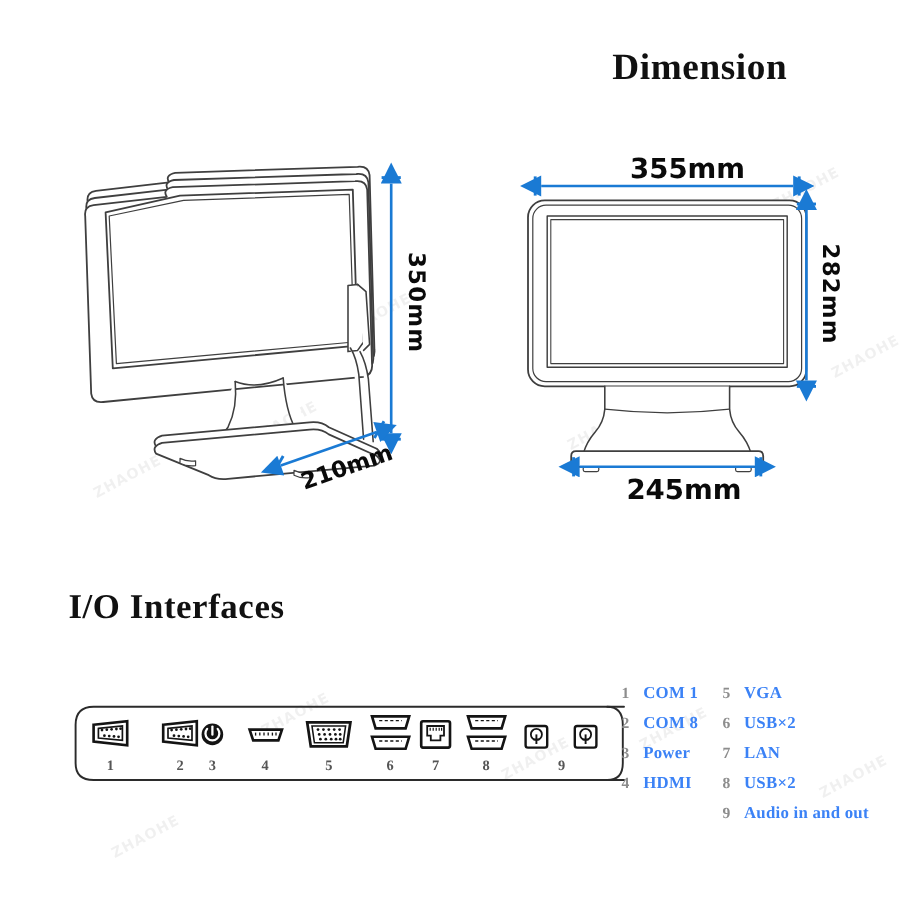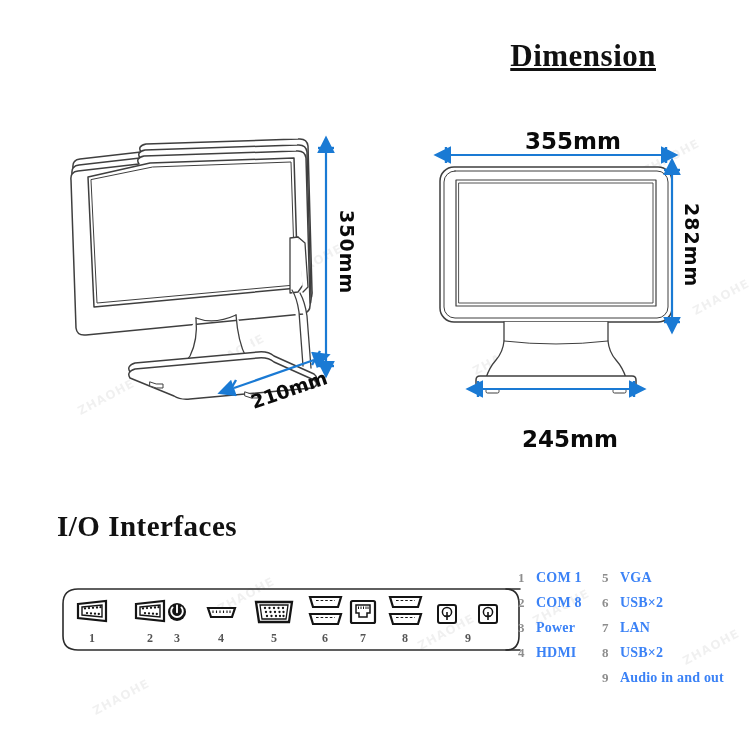--- a/index.html
+++ b/index.html
@@ -8,38 +8,38 @@
     font-family:"Liberation Serif", serif;
     position:relative;overflow:hidden;
   }
   .page{position:absolute;inset:0;}
 
   
   .title{
     position:absolute;font-weight:bold;color:#111111;
     letter-spacing:.5px;white-space:nowrap;
   }
-  #dimension-title{right:94px;top:38px;font-size:31px;text-decoration:underline;}
-  #io-title{left:57px;top:510px;font-size:29px;}
+  #dimension-title{right:94px;top:38px;font-size:31px;}
+  #io-title{left:57px;top:490px;font-size:29px;}
 
   
   .draw{position:absolute;left:0;top:0;width:750px;height:750px;pointer-events:none;}
 
   
   .dim-label{
     position:absolute;color:#0a0a0a;font-weight:bold;
     font-family:"DejaVu Sans", sans-serif;white-space:nowrap;
   }
   .dim-h{font-size:23px;}
   .dim-v{font-size:19px;writing-mode:vertical-rl;text-orientation:mixed;letter-spacing:1px;}
 
   #label-350{left:336px;top:210px;}
   #label-282{left:681px;top:203px;}
   #label-355{left:525px;top:128px;}
-  #label-245{left:522px;top:396px;margin-top:30px;}
+  #label-245{left:522px;top:396px;}
   #label-210{left:248px;top:392px;transform:rotate(-19deg);transform-origin:left top;font-size:19px;}
 
   
   .legend{position:absolute;top:570px;font-family:"Liberation Serif", serif;}
   #legend-col-1{left:518px;}
   #legend-col-2{left:602px;}
   .legend-row{display:flex;align-items:baseline;height:25px;}
   .legend-num{
     width:18px;color:#8d8d8d;font-size:13px;font-weight:bold;
     text-align:left;flex:none;

